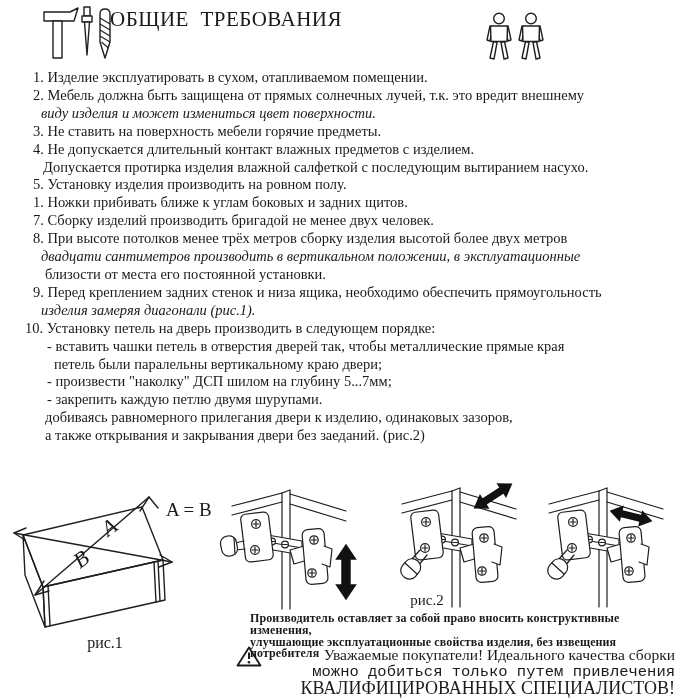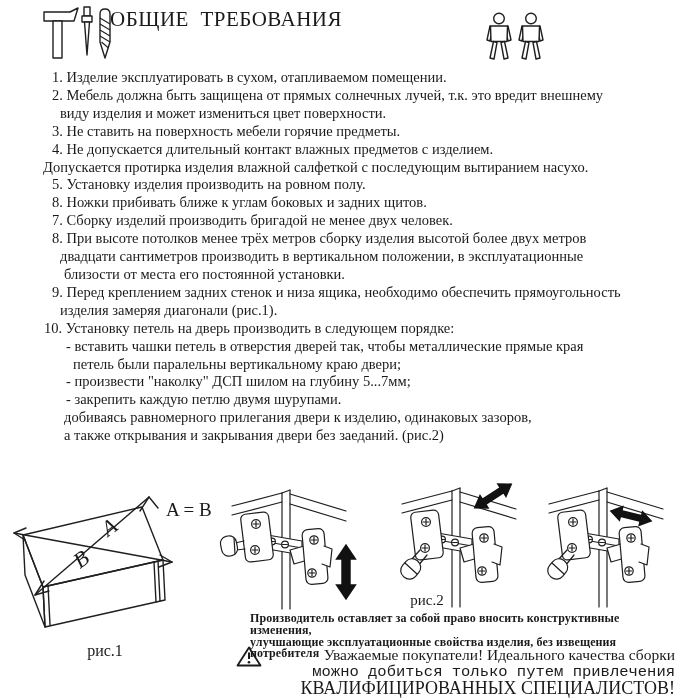--- a/index.html
+++ b/index.html
@@ -9,32 +9,32 @@
     font-family:"Liberation Serif", serif; overflow:hidden;
   }
   .abs { position:absolute; }
   svg { position:absolute; overflow:visible; }
 
   #doc-title {
     top:7px; left:110px; width:400px; text-align:left;
     font-size:21px; letter-spacing:0.5px; white-space:pre;
   }
 
-  #req-list { position:absolute; top:69px; left:0; width:700px;padding-left:19px; }
+  #req-list { position:absolute; top:69px; left:0; width:700px; }
   .req-line { white-space:nowrap; font-size:14.5px; line-height:17.9px; }
   .ind-num   { margin-left:33px; }
   .ind-num2  { margin-left:25px; }
-  .ind-cont  { margin-left:41px; }
+  .ind-cont  { margin-left:41px;font-style:italic; }
   .ind-cont2 { margin-left:45px; }
-  .ind-cont3 { margin-left:24px; }
+  .ind-cont3 { margin-left:43px; }
   .ind-dash  { margin-left:47px; }
   .ind-dashc { margin-left:54px; }
 
   .fig-caption { font-size:16px; text-align:center; }
-  #fig1-caption { top:634px; left:55px; width:100px;margin-top:8px; }
+  #fig1-caption { top:634px; left:55px; width:100px; }
   #fig2-caption { top:592px; left:394px; width:66px; font-size:15px; }
 
   #disclaimer {
     top:613px; left:250px; width:420px; text-align:left;
     font-size:12px; font-weight:bold; line-height:11.8px; letter-spacing:0.1px;
   }
   #warning-block { top:646px; left:245px; width:430px; text-align:right; }
   .warn-l1 { font-size:15.5px; line-height:17.5px; }
   .warn-l2 { font-size:15.5px; line-height:16.5px;font-family:Liberation Mono, monospace; }
   .warn-l3 { font-size:18px; line-height:15px; margin-top:1px; }
@@ -136,21 +136,21 @@
 </svg>
 
 <div id="req-list">
     <div class="req-line ind-num">1. Изделие эксплуатировать в сухом, отапливаемом помещении.</div>
     <div class="req-line ind-num">2. Мебель должна быть защищена от прямых солнечных лучей, т.к. это вредит внешнему</div>
     <div class="req-line ind-cont">виду изделия и может измениться цвет поверхности.</div>
     <div class="req-line ind-num">3. Не ставить на поверхность мебели горячие предметы.</div>
     <div class="req-line ind-num">4. Не допускается длительный контакт влажных предметов с изделием.</div>
     <div class="req-line ind-cont3">Допускается протирка изделия влажной салфеткой с последующим вытиранием насухо.</div>
     <div class="req-line ind-num">5. Установку изделия производить на ровном полу.</div>
-    <div class="req-line ind-num">8. Ножки прибивать ближе к углам боковых и задних щитов.</div>
+    <div class="req-line ind-num">1. Ножки прибивать ближе к углам боковых и задних щитов.</div>
     <div class="req-line ind-num">7. Сборку изделий производить бригадой не менее двух человек.</div>
     <div class="req-line ind-num">8. При высоте потолков менее трёх метров сборку изделия высотой более двух метров</div>
     <div class="req-line ind-cont">двадцати сантиметров производить в вертикальном положении, в эксплуатационные</div>
     <div class="req-line ind-cont2">близости от места его постоянной установки.</div>
     <div class="req-line ind-num">9. Перед креплением задних стенок и низа ящика, необходимо обеспечить прямоугольность</div>
     <div class="req-line ind-cont">изделия замеряя диагонали (рис.1).</div>
     <div class="req-line ind-num2">10. Установку петель на дверь производить в следующем порядке:</div>
     <div class="req-line ind-dash">- вставить чашки петель в отверстия дверей так, чтобы металлические прямые края</div>
     <div class="req-line ind-dashc">петель были паралельны вертикальному краю двери;</div>
     <div class="req-line ind-dash">- произвести "наколку" ДСП шилом на глубину 5...7мм;</div>

